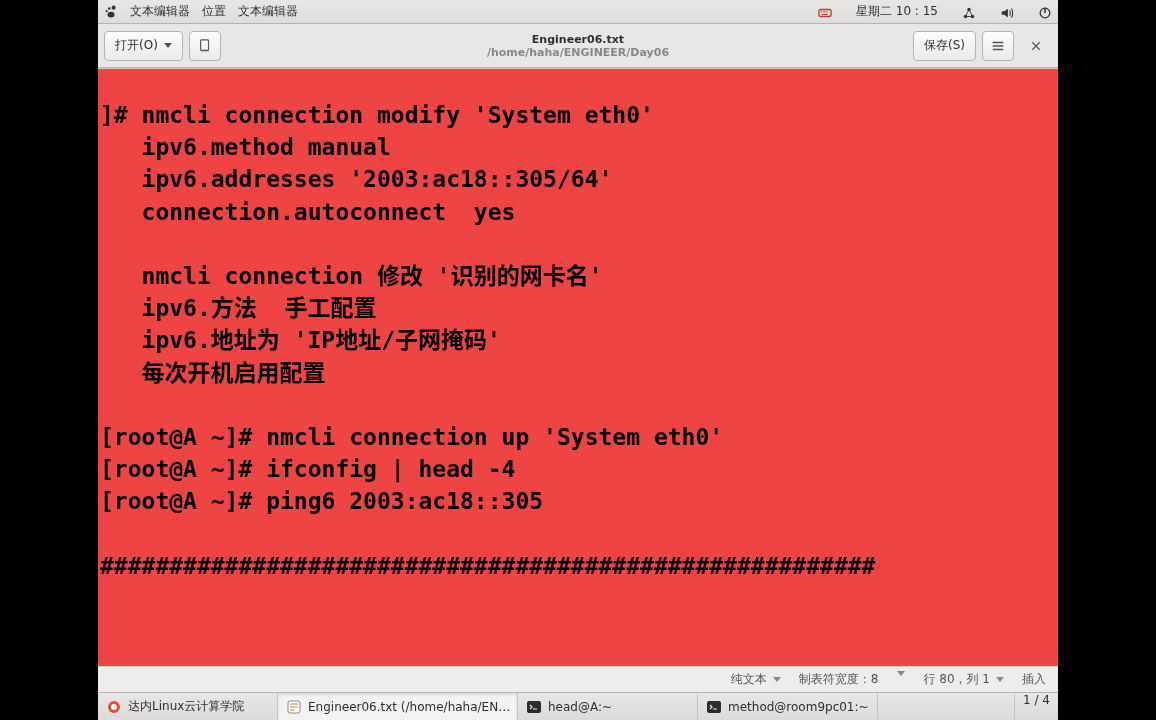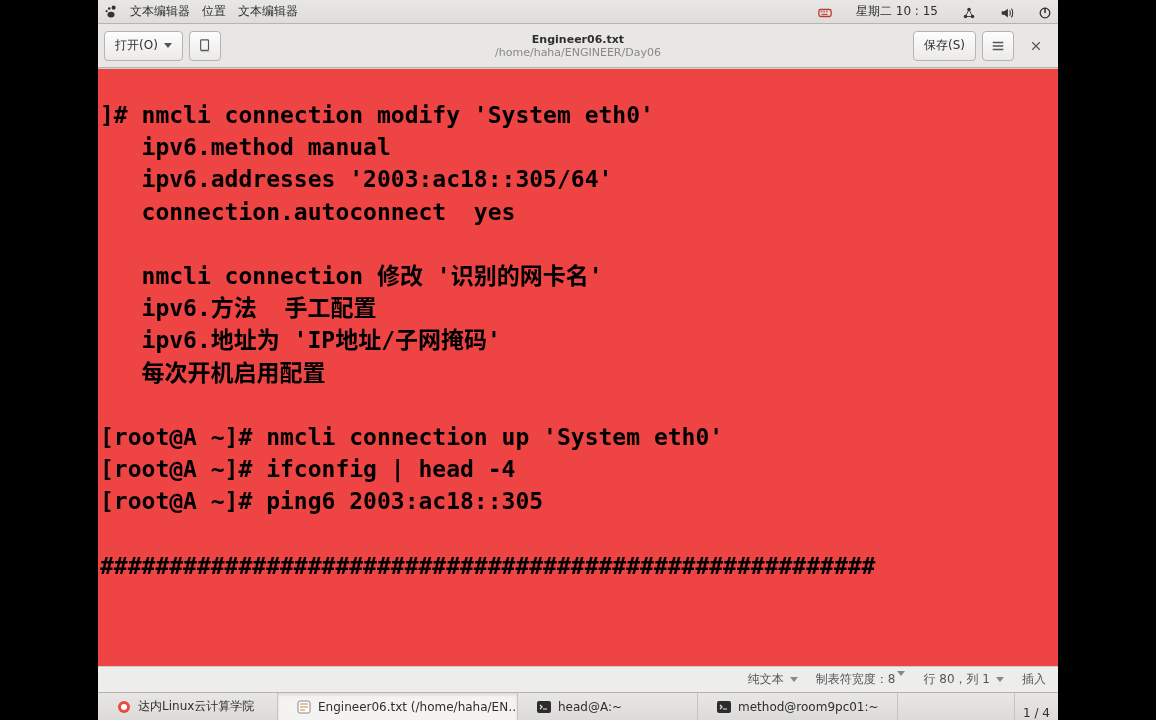--- a/index.html
+++ b/index.html
@@ -62,21 +62,21 @@
     gap: 4px;
   }
   .btn.small { width: 32px; padding:0; }
   .title-wrap {
     position: absolute;
     left: 0; right: 0;
     text-align: center;
     pointer-events: none;
   }
   .title-main { font-weight: bold; font-size: 11px; color: #2e2e2e; }
-  .title-sub { font-size: 11px; color: #888; }
+  .title-sub { font-size: 11px; color: #888; font-weight: bold; }
   .right-tools { margin-left: auto; display: flex; gap: 6px; align-items:center; }
   .chev { width:0; height:0; border-left:4px solid transparent; border-right:4px solid transparent; border-top:5px solid #555; margin-left:2px;}
   
   .doc {
     flex: 1;
     background: #ef4444;
     padding: 30px 2px 10px 2px;
     font-family: "DejaVu Sans Mono","Noto Sans Mono CJK SC",monospace;
     font-size: 23px;
     font-weight: bold;
@@ -107,35 +107,35 @@
     border-top: 1px solid #b6b3b0;
     display: flex;
     align-items: stretch;
     font-size: 12px;
     color: #2e2e2e;
   }
   .task {
     display: flex;
     align-items: center;
     gap: 6px;
-    padding: 0 18px;
+    padding: 0 8px;
     border-right: 1px solid #c6c3c0;
     min-width: 180px;
     max-width: 240px;
     overflow: hidden;
     white-space: nowrap;
     text-overflow: ellipsis;
   }
   .task.active { background: #f4f3f2; box-shadow: inset 0 2px 3px rgba(0,0,0,.1); }
   .task .ticon { width:16px; height:16px; flex:0 0 16px; display:flex; align-items:center; justify-content:center;}
   .task .ticon svg { width:16px; height:16px; }
   .wsind {
     margin-left: auto;
     display:flex;
-    align-items:flex-end;
+    align-items:flex-start;
     padding: 0 8px;
     gap:6px;
     border-left: 1px solid #c6c3c0;
   }
 </style>
 </head>
 <body>
 
 <div class="screen">
 
@@ -234,21 +234,21 @@
 [root@A ~]# ifconfig | head -4
 [root@A ~]# ping6 2003:ac18::305
 
 ########################################################</div>
 
   <div class="statusbar">
     <span style="display:flex;align-items:center;gap:4px">
       <span>纯文本</span>
       <span class="chev"></span>
     </span>
-    <span style="display:flex;gap:0">
+    <span style="display:flex;gap:17px">
       <span>制表符宽度：8</span>
       <span class="chev"></span>
     </span>
     <span style="display:flex;align-items:center;gap:4px">
       <span>行 80，列 1</span>
       <span class="chev"></span>
     </span>
     <span>插入</span>
   </div>
 

